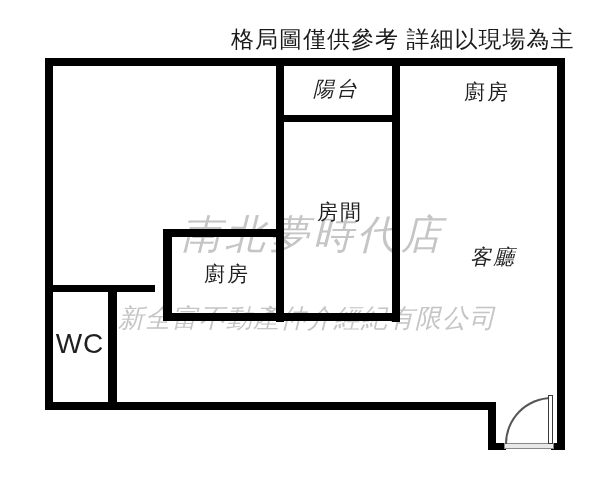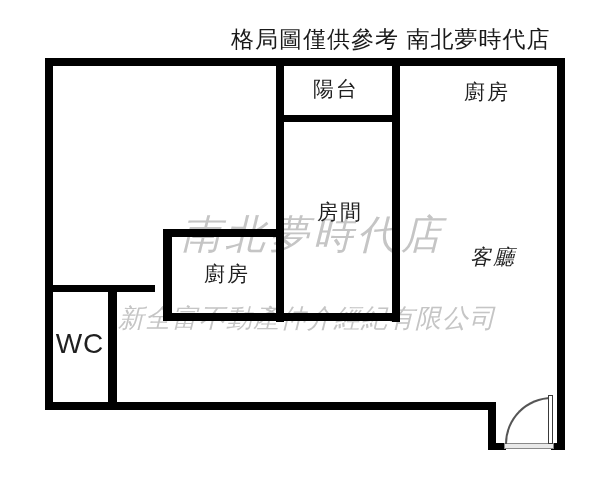--- a/index.html
+++ b/index.html
@@ -78,21 +78,21 @@
   .room-label {
     position: absolute;
     transform: translate(-50%, -50%);
     color: #1f1f1f;
     font-size: 21px;
     white-space: nowrap;
     z-index: 4;
     letter-spacing: 2px;
   }
   .lbl-master   { left: 155px; top: 151px; }
-  .lbl-balcony  { left: 336px; top: 89px;  }
+  .lbl-balcony  { left: 336px; top: 89px; font-style: italic;  }
   .lbl-kitchen2 { left: 487px; top: 92px;  }
   .lbl-room     { left: 340px; top: 212px; font-family: Liberation Serif, serif; }
   .lbl-kitchen1 { left: 227px; top: 274px; }
   .lbl-living   { left: 493px; top: 257px; font-style: italic; }
   .lbl-wc       { left: 80px;  top: 344px; font-size: 28px; letter-spacing: 1px; }
   
   .watermark {
     position: absolute;
     color: #c5c5c5;
     font-family: "DejaVu Serif", serif;
@@ -109,21 +109,21 @@
     left: 118px; top: 301px;
     font-size: 26px;
     letter-spacing: 1px;
   }
 </style>
 </head>
 <body>
 
 <div id="stage">
 
-  <div class="title">格局圖僅供參考 南北夢時代店</div>
+  <div class="title">格局圖僅供參考 詳細以現場為主</div>
 
   <div class="watermark wm-1">南北夢時代店</div>
   <div class="watermark wm-2">新全富不動產仲介經紀有限公司</div>
 
   <div class="wall w-top"></div>
   <div class="wall w-left"></div>
   <div class="wall w-bottom-main"></div>
   <div class="wall w-entry-step"></div>
   <div class="wall w-entry-bl"></div>
   <div class="wall w-entry-br"></div>

